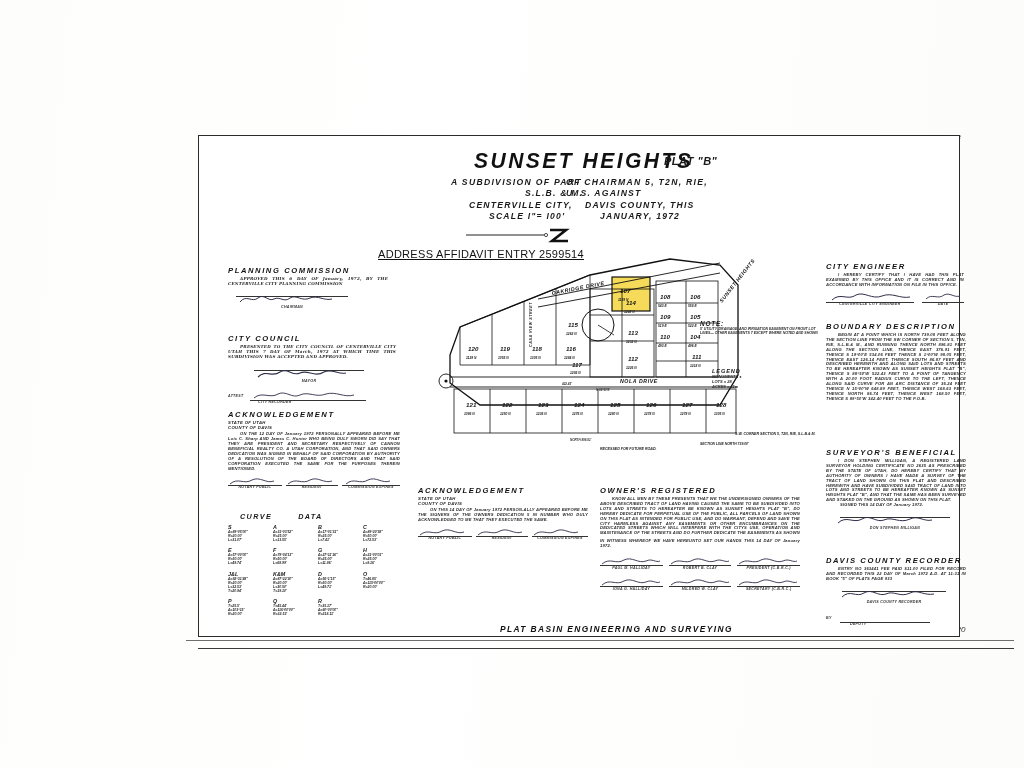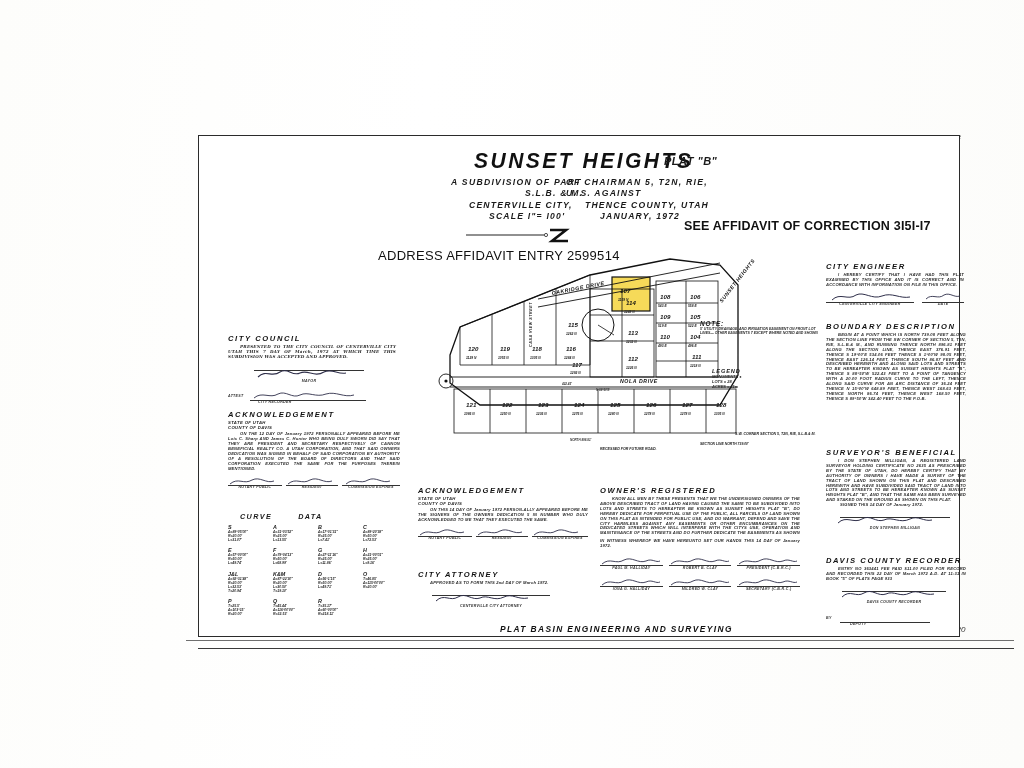--- a/index.html
+++ b/index.html
@@ -41,22 +41,22 @@
   .sub3{position:absolute;left:469px;top:200px;font-size:8.6px;
      font-style:italic;font-weight:bold;letter-spacing:1.2px;}
   .sub3b{position:absolute;left:585px;top:200px;font-size:8.6px;
      font-style:italic;font-weight:bold;letter-spacing:1.2px;}
   .sub4{position:absolute;left:489px;top:211px;font-size:8.6px;
      font-style:italic;font-weight:bold;letter-spacing:1.2px;}
   .sub4b{position:absolute;left:600px;top:211px;font-size:8.6px;
      font-style:italic;font-weight:bold;letter-spacing:1.2px;}
   .affid-corr{position:absolute;left:684px;top:219px;font-size:12.5px;
      font-weight:bold;letter-spacing:.2px;color:#111;}
-  .addr-entry{position:absolute;left:378px;top:248px;font-size:13px;
-     letter-spacing:.3px;color:#111;}
+  .addr-entry{position:absolute;left:378px;top:248px;font-size:11px;
+     letter-spacing:.3px;color:#111;text-decoration:underline;}
 
   
   .north-arrow{position:absolute;left:466px;top:228px;width:110px;height:16px;}
 
   
   .blk{position:absolute;}
   .blk h4{margin:0 0 2px 0;font-size:7.6px;font-style:italic;font-weight:bold;
           letter-spacing:1.6px;color:#111;}
   .blk .body{font-size:4.1px;line-height:4.9px;font-style:italic;
              font-weight:bold;letter-spacing:.2px;color:#2a2a2a;text-align:justify;}
@@ -128,32 +128,42 @@
   <div class="bottom-rule"></div>
   <div class="bottom-rule2"></div>
 
   <div class="title-main">SUNSET   HEIGHTS</div>
   <div class="title-plat">PLAT "B"</div>
   <div class="sub1">A   SUBDIVISION   OF   PART</div>
   <div class="sub1" style="left:566px;">OF   CHAIRMAN   5,   T2N,  RIE,</div>
   <div class="sub2">S.L.B. &amp; M.</div>
   <div class="sub2b">U. S.  AGAINST</div>
   <div class="sub3">CENTERVILLE   CITY,</div>
-  <div class="sub3b">THENCE   COUNTY,   UTAH</div>
+  <div class="sub3b">DAVIS   COUNTY,   THIS</div>
   <div class="sub4">SCALE  I"= I00'</div>
   <div class="sub4b">JANUARY,  1972</div>
-  <div class="affid-corr">SEE AFFIDAVIT OF CORRECTION 3I5I-I7</div>
   <div class="addr-entry">ADDRESS AFFIDAVIT ENTRY 2599514</div>
 
   <svg class="north-arrow" viewBox="0 0 110 16">
     <line x1="0" y1="7" x2="78" y2="7" stroke="#222" stroke-width="1.1"></line>
     <circle cx="80" cy="7" r="1.6" fill="none" stroke="#222" stroke-width=".8"></circle>
     <path d="M84 2 L100 2 L86 13 L102 13" stroke="#111" stroke-width="2.6" fill="none"></path>
   </svg>
 
+  <div class="blk" style="left:228px;top:266px;width:160px;">
+    <h4>PLANNING    COMMISSION</h4>
+    <div class="body ind hw">APPROVED THIS 6 DAY OF January, 1972, BY THE CENTERVILLE CITY PLANNING COMMISSION</div>
+    <div class="sig" style="margin-top:7px;">
+      <svg width="120" height="12" viewBox="0 0 120 12">
+        <path d="M12 9 C18 1,24 10,30 5 C36 0,40 9,46 6 C52 3,56 10,62 5 C68 1,74 9,82 5 C90 2,96 8,104 6" stroke="#2f2f4a" stroke-width="1" fill="none"></path>
+      </svg>
+      <span class="sigline" style="width:112px;margin-left:8px;margin-top:9px;"></span>
+    </div>
+    <div class="caption" style="width:112px;margin-left:8px;">CHAIRMAN</div>
+  </div>
 
   <div class="blk" style="left:228px;top:334px;width:168px;">
     <h4>CITY    COUNCIL</h4>
     <div class="body ind hw">PRESENTED TO THE CITY COUNCIL OF CENTERVILLE CITY UTAH THIS 7 DAY OF March, 1972 AT WHICH TIME THIS SUBDIVISION WAS ACCEPTED AND APPROVED.</div>
     <div class="sig" style="margin-top:7px;">
       <svg width="130" height="13" viewBox="0 0 130 13">
         <path d="M30 10 C38 2,44 11,52 5 C60 0,64 10,72 6 C80 2,86 11,96 5 C104 1,110 8,118 6" stroke="#2f2f4a" stroke-width="1.1" fill="none"></path>
       </svg>
       <span class="sigline" style="width:110px;margin-left:26px;margin-top:10px;"></span>
     </div>
@@ -302,31 +312,20 @@
       </svg>
       <span class="sigline" style="position:absolute;left:0;top:9px;width:54px;"></span>
       <span class="sigline" style="position:absolute;left:58px;top:9px;width:52px;"></span>
       <span class="sigline" style="position:absolute;left:114px;top:9px;width:56px;"></span>
       <span class="caption" style="position:absolute;left:0;top:9px;width:54px;">NOTARY PUBLIC</span>
       <span class="caption" style="position:absolute;left:58px;top:9px;width:52px;">RESIDENT</span>
       <span class="caption" style="position:absolute;left:114px;top:9px;width:56px;">COMMISSION EXPIRES</span>
     </div>
   </div>
 
-  <div class="blk" style="left:418px;top:570px;width:160px;">
-    <h4>CITY    ATTORNEY</h4>
-    <div class="body ind">APPROVED AS TO FORM THIS 2nd DAY OF March 1972.</div>
-    <div class="sig" style="margin-top:6px;">
-      <svg width="130" height="12" viewBox="0 0 130 12">
-        <path d="M18 9 C26 1,32 10,40 5 C48 0,54 9,62 6 C70 2,76 10,86 5 C94 1,100 8,110 6" stroke="#2f2f4a" stroke-width="1" fill="none"></path>
-      </svg>
-      <span class="sigline" style="width:118px;margin-left:14px;margin-top:9px;"></span>
-    </div>
-    <div class="caption" style="width:118px;margin-left:14px;">CENTERVILLE CITY ATTORNEY</div>
-  </div>
 
   <div class="blk" style="left:600px;top:486px;width:200px;">
     <h4>OWNER'S      REGISTERED</h4>
     <div class="body ind">KNOW ALL MEN BY THESE PRESENTS THAT WE THE UNDERSIGNED OWNERS OF THE ABOVE DESCRIBED TRACT OF LAND HAVING CAUSED THE SAME TO BE SUBDIVIDED INTO LOTS AND STREETS TO HEREAFTER BE KNOWN AS SUNSET HEIGHTS PLAT "B", DO HEREBY DEDICATE FOR PERPETUAL USE OF THE PUBLIC, ALL PARCELS OF LAND SHOWN ON THIS PLAT AS INTENDED FOR PUBLIC USE, AND DO WARRANT, DEFEND AND SAVE THE CITY HARMLESS AGAINST ANY EASEMENTS OR OTHER ENCUMBRANCES ON THE DEDICATED STREETS WHICH WILL INTERFERE WITH THE CITYS USE, OPERATION AND MAINTENANCE OF THE STREETS AND DO FURTHER DEDICATE THE EASEMENTS AS SHOWN</div>
     <div class="body" style="margin-top:3px;">IN WITNESS WHEREOF WE HAVE HEREUNTO SET OUR HANDS THIS 14 DAY OF January 1972.</div>
     <div id="signers" style="margin-top:4px;">
         <div style="display: flex; gap: 6px; margin-top: 7px;">
           <div style="flex: 1 1 0%; position: relative;">
             <svg width="62" height="10" viewBox="0 0 62 10" style="display:block;margin-bottom:-1px">
               <path d="M2 8 C10 1,16 9,24 4 C32 0,38 8,46 5 C52 2,56 7,60 5" stroke="#2f2f4a" stroke-width=".9" fill="none"></path>

